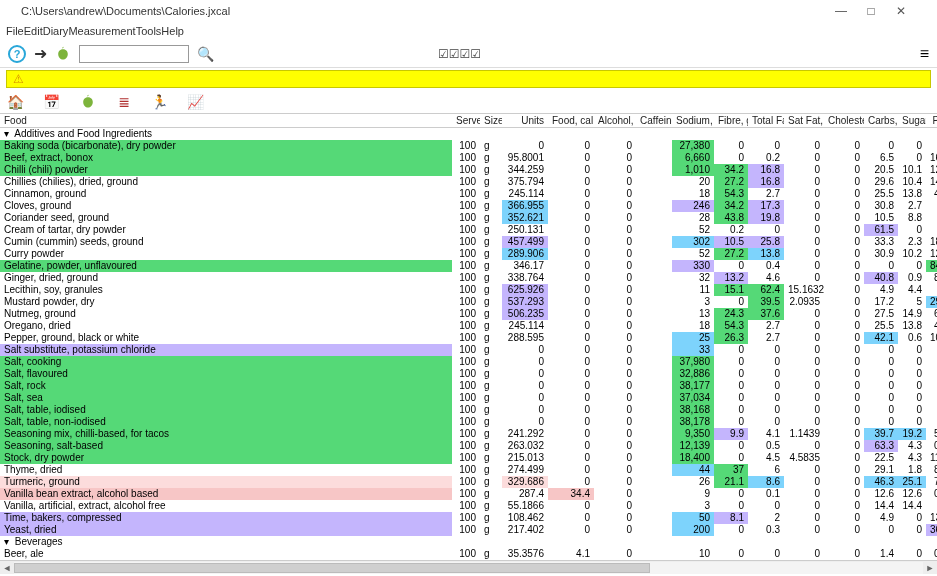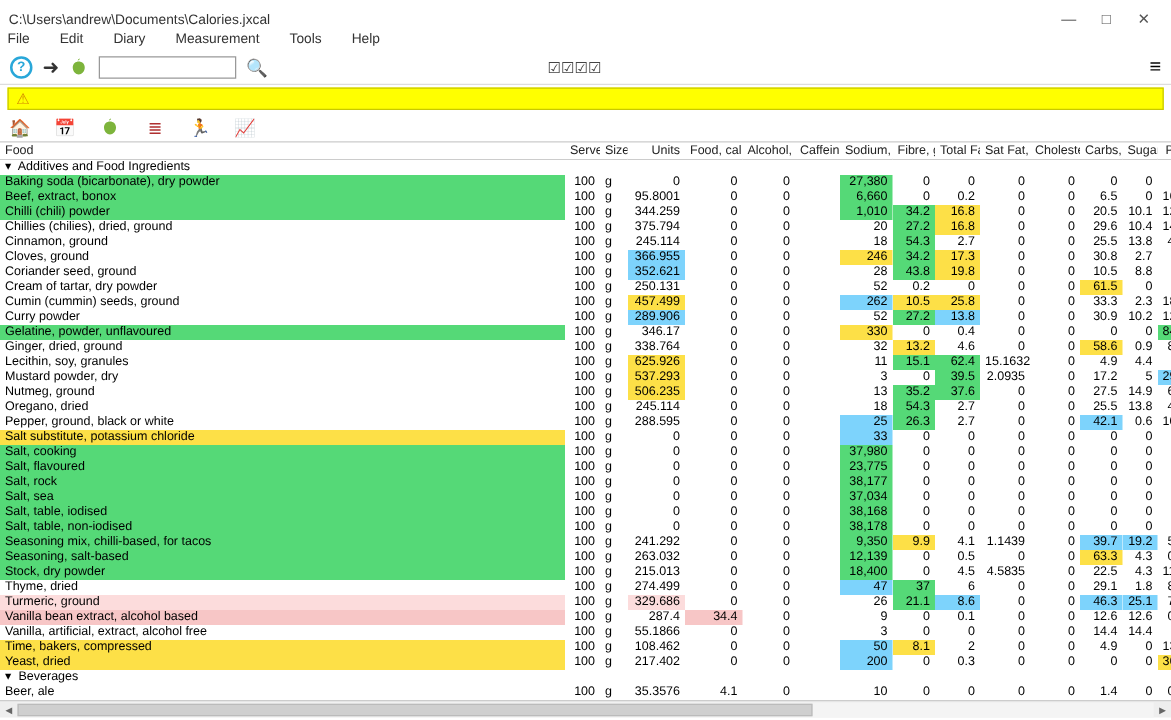--- a/index.html
+++ b/index.html
@@ -1,22 +1,22 @@
 <!DOCTYPE html>
 <html><head>
 <meta charset="utf-8">
 <style>
   * { box-sizing: border-box; margin: 0; padding: 0; font-family: "Segoe UI", Tahoma, sans-serif; }
   html, body { width: 937px; height: 576px; overflow: hidden; background: #fff; }
 
-  .titlebar { height: 22px; display: flex; align-items: flex-end; padding: 0 7px; font-size: 11px; color: #333; }
+  .titlebar { height: 22px; display: flex; align-items: center; padding: 0 21px; font-size: 11px; color: #333; }
   .titlebar .title { flex: 1; }
   .titlebar .win-btn { width: 30px; text-align: center; color: #555; font-size: 12px; cursor: pointer; }
 
-  .menubar { height: 18px; display: flex; align-items: center; padding: 0 6px; font-size: 11px; color: #333; gap: 24px; }
+  .menubar { height: 18px; display: flex; align-items: center; padding: 0 6px; font-size: 11px; color: #333; gap: 0; }
   .menubar span { cursor: pointer; }
 
   .toolbar { height: 28px; display: flex; align-items: center; padding: 2px 8px; gap: 8px; border-bottom: 1px solid #ddd; }
   .toolbar .help-icon { width: 18px; height: 18px; border: 2px solid #29a7d9; border-radius: 50%; color: #29a7d9; font-size: 11px; font-weight: bold; display: flex; align-items: center; justify-content: center; }
   .toolbar .arrow-icon { font-size: 16px; color: #333; }
   .toolbar .apple-icon { width: 16px; height: 16px; }
   .toolbar input.search { width: 110px; height: 18px; border: 1px solid #999; font-size: 11px; padding: 0 4px; }
   .toolbar .search-btn { font-size: 14px; cursor: pointer; }
   .toolbar .checks { margin-left: auto; margin-right: auto; display: flex; gap: 2px; font-size: 12px; color: #444; }
   .toolbar .hamburger { margin-left: auto; font-size: 16px; cursor: pointer; }
@@ -30,21 +30,21 @@
 
   .table-wrap { height: 446px; overflow: hidden; position: relative; }
   table { border-collapse: collapse; width: 100%; table-layout: fixed; font-size: 10px; }
   th { text-align: left; padding: 1px 4px; font-weight: normal; color: #222; border-bottom: 1px solid #ccc; background: #fff; white-space: nowrap; overflow: hidden; position: sticky; top: 0; }
   td { padding: 0 4px; white-space: nowrap; overflow: hidden; text-overflow: clip; height: 12px; line-height: 12px; }
   td.num { text-align: right; }
   tr.category td { font-size: 10px; padding-left: 4px; }
   tr.category .caret { display:inline-block; width:8px; }
   tr.row td:first-child { }
   .hl-green { background: #55d977; }
-  .hl-lgreen { background: #fde047; margin-top: 28px; }
+  .hl-lgreen { background: #c4b5fd; margin-top: 28px; }
   .hl-vl { background: #7dd3fc; }
   .hl-pink { background: #f7c6c6; }
   .hl-pink2 { background: #fcdcdc; }
   .th-right { text-align: right; }
 
   .col-name { width: 452px; }
   .col-serve { width: 28px; }
   .col-size { width: 22px; }
   .col-units { width: 46px; }
   .col-food { width: 46px; }
@@ -296,21 +296,21 @@
           <td class="num">0</td>
         </tr>
         <tr class="row">
           <td>Cumin (cummin) seeds, ground</td>
           <td class="num">100</td>
           <td class="">g</td>
           <td class="num hl-lgreen">457.499</td>
           <td class="num">0</td>
           <td class="num">0</td>
           <td class="num"></td>
-          <td class="num hl-vl">262</td>
+          <td class="num hl-vl">302</td>
           <td class="num hl-lgreen">10.5</td>
           <td class="num hl-lgreen">25.8</td>
           <td class="num">0</td>
           <td class="num">0</td>
           <td class="num">33.3</td>
           <td class="num">2.3</td>
           <td class="num">18.4</td>
         </tr>
         <tr class="row">
           <td>Curry powder</td>
@@ -352,21 +352,21 @@
           <td class="">g</td>
           <td class="num">338.764</td>
           <td class="num">0</td>
           <td class="num">0</td>
           <td class="num"></td>
           <td class="num">32</td>
           <td class="num hl-lgreen">13.2</td>
           <td class="num">4.6</td>
           <td class="num">0</td>
           <td class="num">0</td>
-          <td class="num hl-lgreen">58.6</td>
+          <td class="num hl-lgreen">40.8</td>
           <td class="num">0.9</td>
           <td class="num">8.5</td>
         </tr>
         <tr class="row">
           <td>Lecithin, soy, granules</td>
           <td class="num">100</td>
           <td class="">g</td>
           <td class="num hl-lgreen">625.926</td>
           <td class="num">0</td>
           <td class="num">0</td>
@@ -399,21 +399,21 @@
         </tr>
         <tr class="row">
           <td>Nutmeg, ground</td>
           <td class="num">100</td>
           <td class="">g</td>
           <td class="num hl-lgreen">506.235</td>
           <td class="num">0</td>
           <td class="num">0</td>
           <td class="num"></td>
           <td class="num">13</td>
-          <td class="num hl-green">35.2</td>
+          <td class="num hl-green">24.3</td>
           <td class="num hl-green">37.6</td>
           <td class="num">0</td>
           <td class="num">0</td>
           <td class="num">27.5</td>
           <td class="num">14.9</td>
           <td class="num">6.4</td>
         </tr>
         <tr class="row">
           <td>Oregano, dried</td>
           <td class="num">100</td>
@@ -483,21 +483,21 @@
           <td class="num">0</td>
         </tr>
         <tr class="row">
           <td class="hl-green">Salt, flavoured</td>
           <td class="num">100</td>
           <td class="">g</td>
           <td class="num">0</td>
           <td class="num">0</td>
           <td class="num">0</td>
           <td class="num"></td>
-          <td class="num hl-green">23,775</td>
+          <td class="num hl-green">32,886</td>
           <td class="num">0</td>
           <td class="num">0</td>
           <td class="num">0</td>
           <td class="num">0</td>
           <td class="num">0</td>
           <td class="num">0</td>
           <td class="num">0</td>
         </tr>
         <tr class="row">
           <td class="hl-green">Salt, rock</td>
@@ -619,21 +619,21 @@
           <td class="num">11.2</td>
         </tr>
         <tr class="row">
           <td>Thyme, dried</td>
           <td class="num">100</td>
           <td class="">g</td>
           <td class="num">274.499</td>
           <td class="num">0</td>
           <td class="num">0</td>
           <td class="num"></td>
-          <td class="num hl-vl">47</td>
+          <td class="num hl-vl">44</td>
           <td class="num hl-green">37</td>
           <td class="num">6</td>
           <td class="num">0</td>
           <td class="num">0</td>
           <td class="num">29.1</td>
           <td class="num">1.8</td>
           <td class="num">8.1</td>
         </tr>
         <tr class="row">
           <td class="hl-pink2">Turmeric, ground</td>

